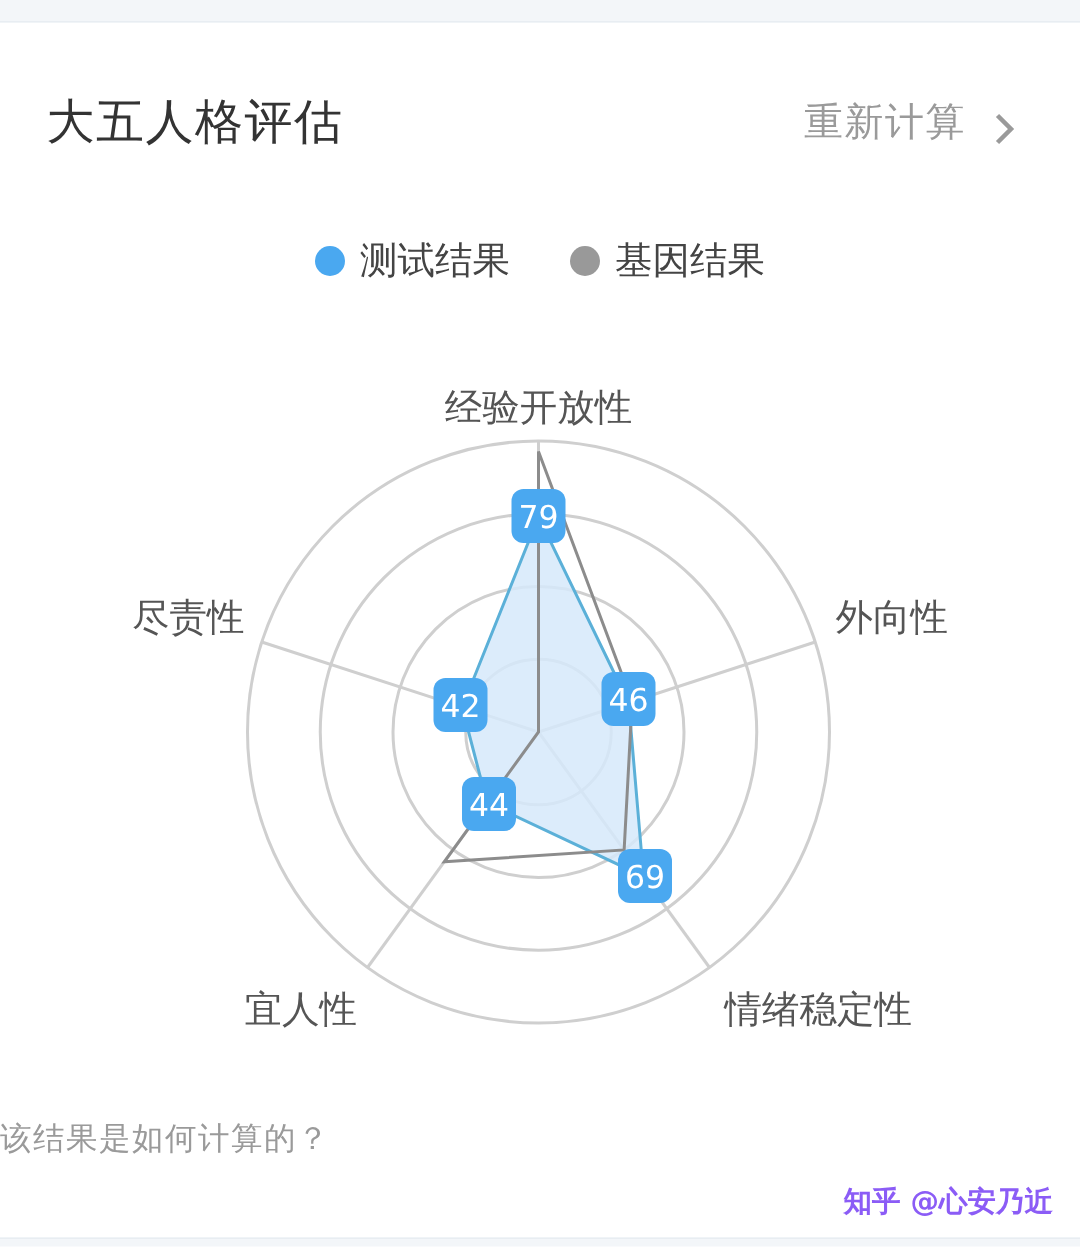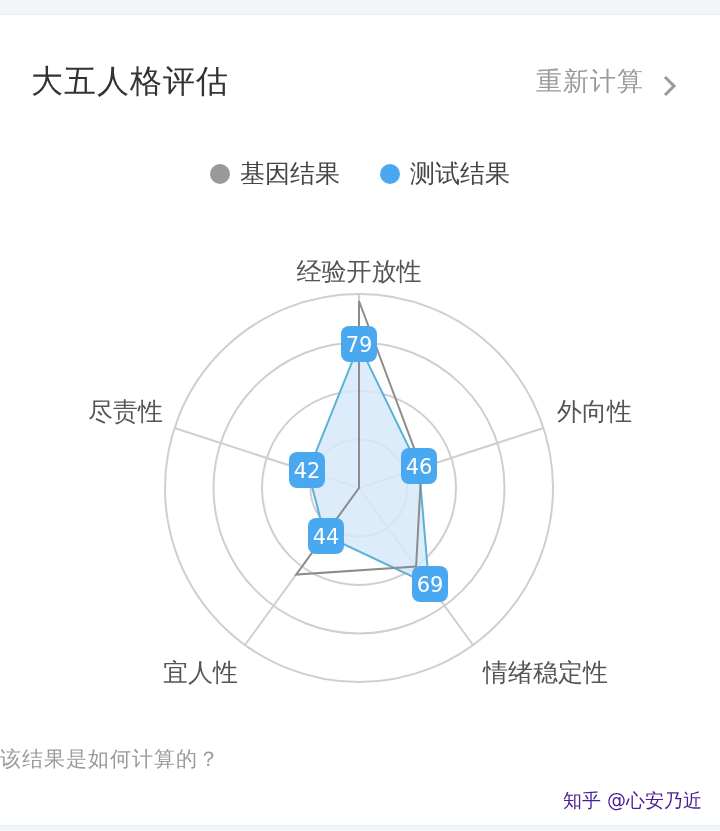--- a/index.html
+++ b/index.html
@@ -15,44 +15,44 @@
   .recalc-label { font-size: 26px; color: #9a9a9a; letter-spacing: 1px; }
   .chevron { margin-left: 16px; width: 20px; height: 26px; }
   .legend { position: absolute; top: 157px; left: 0; width: 720px; display: flex; justify-content: center; align-items: center; }
   .legend-item { display: flex; align-items: center; margin: 0 20px; }
   .legend-dot { width: 20px; height: 20px; border-radius: 50%; margin-right: 10px; }
   .legend-label { font-size: 25px; color: #444444; }
   .chart { position: absolute; left: 0; top: 0; width: 720px; height: 831px; }
   .axis-label { font-size: 25px; fill: #555555; }
   .val-text { font-size: 21px; fill: #ffffff; font-family: "DejaVu Sans", sans-serif; }
   .footer-link { position: absolute; left: 0; top: 745px; width: 720px; text-align: left; font-size: 21px; color: #9a9a9a; letter-spacing: 1px; cursor: pointer; }
-  .watermark { position: absolute; right: 18px; top: 788px; font-size: 19px; color: #4c1d95; }
+  .watermark { position: absolute; right: 18px; top: 788px; font-size: 19px; color: #8b5cf6; font-weight: bold; }
 </style>
 </head>
 <body>
 
 <div class="band-top"></div>
 
 <div class="card-title">大五人格评估</div>
 
 <div class="recalc">
   <span class="recalc-label">重新计算</span>
   <svg class="chevron" viewBox="0 0 20 26">
     <polyline points="5,4 14,13 5,22" fill="none" stroke="#9a9a9a" stroke-width="3"></polyline>
   </svg>
 </div>
 
 <div class="legend">
   <div class="legend-item">
+    <span class="legend-dot" style="background:#4aa8f0"></span>
+    <span class="legend-label">测试结果</span>
+  </div>
+  <div class="legend-item">
     <span class="legend-dot" style="background:#999999"></span>
     <span class="legend-label">基因结果</span>
-  </div>
-  <div class="legend-item">
-    <span class="legend-dot" style="background:#4aa8f0"></span>
-    <span class="legend-label">测试结果</span>
   </div>
 </div>
 
 <svg class="chart" viewBox="0 0 720 831">
   <g fill="none" stroke="#cfcfcf" stroke-width="2">
     <circle cx="359" cy="488" r="48.5"></circle>
     <circle cx="359" cy="488" r="97"></circle>
     <circle cx="359" cy="488" r="145.5"></circle>
     <circle cx="359" cy="488" r="194"></circle>
     <line x1="359" y1="488" x2="359" y2="294"></line>

